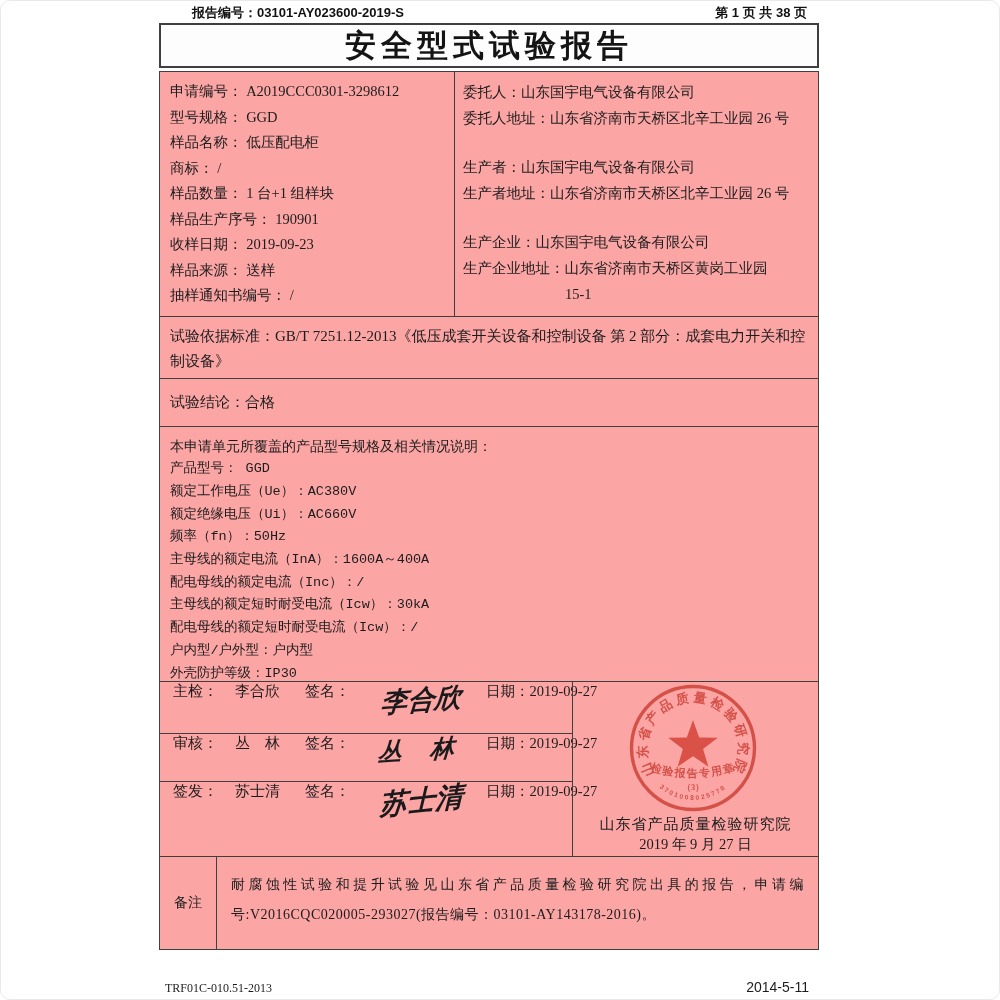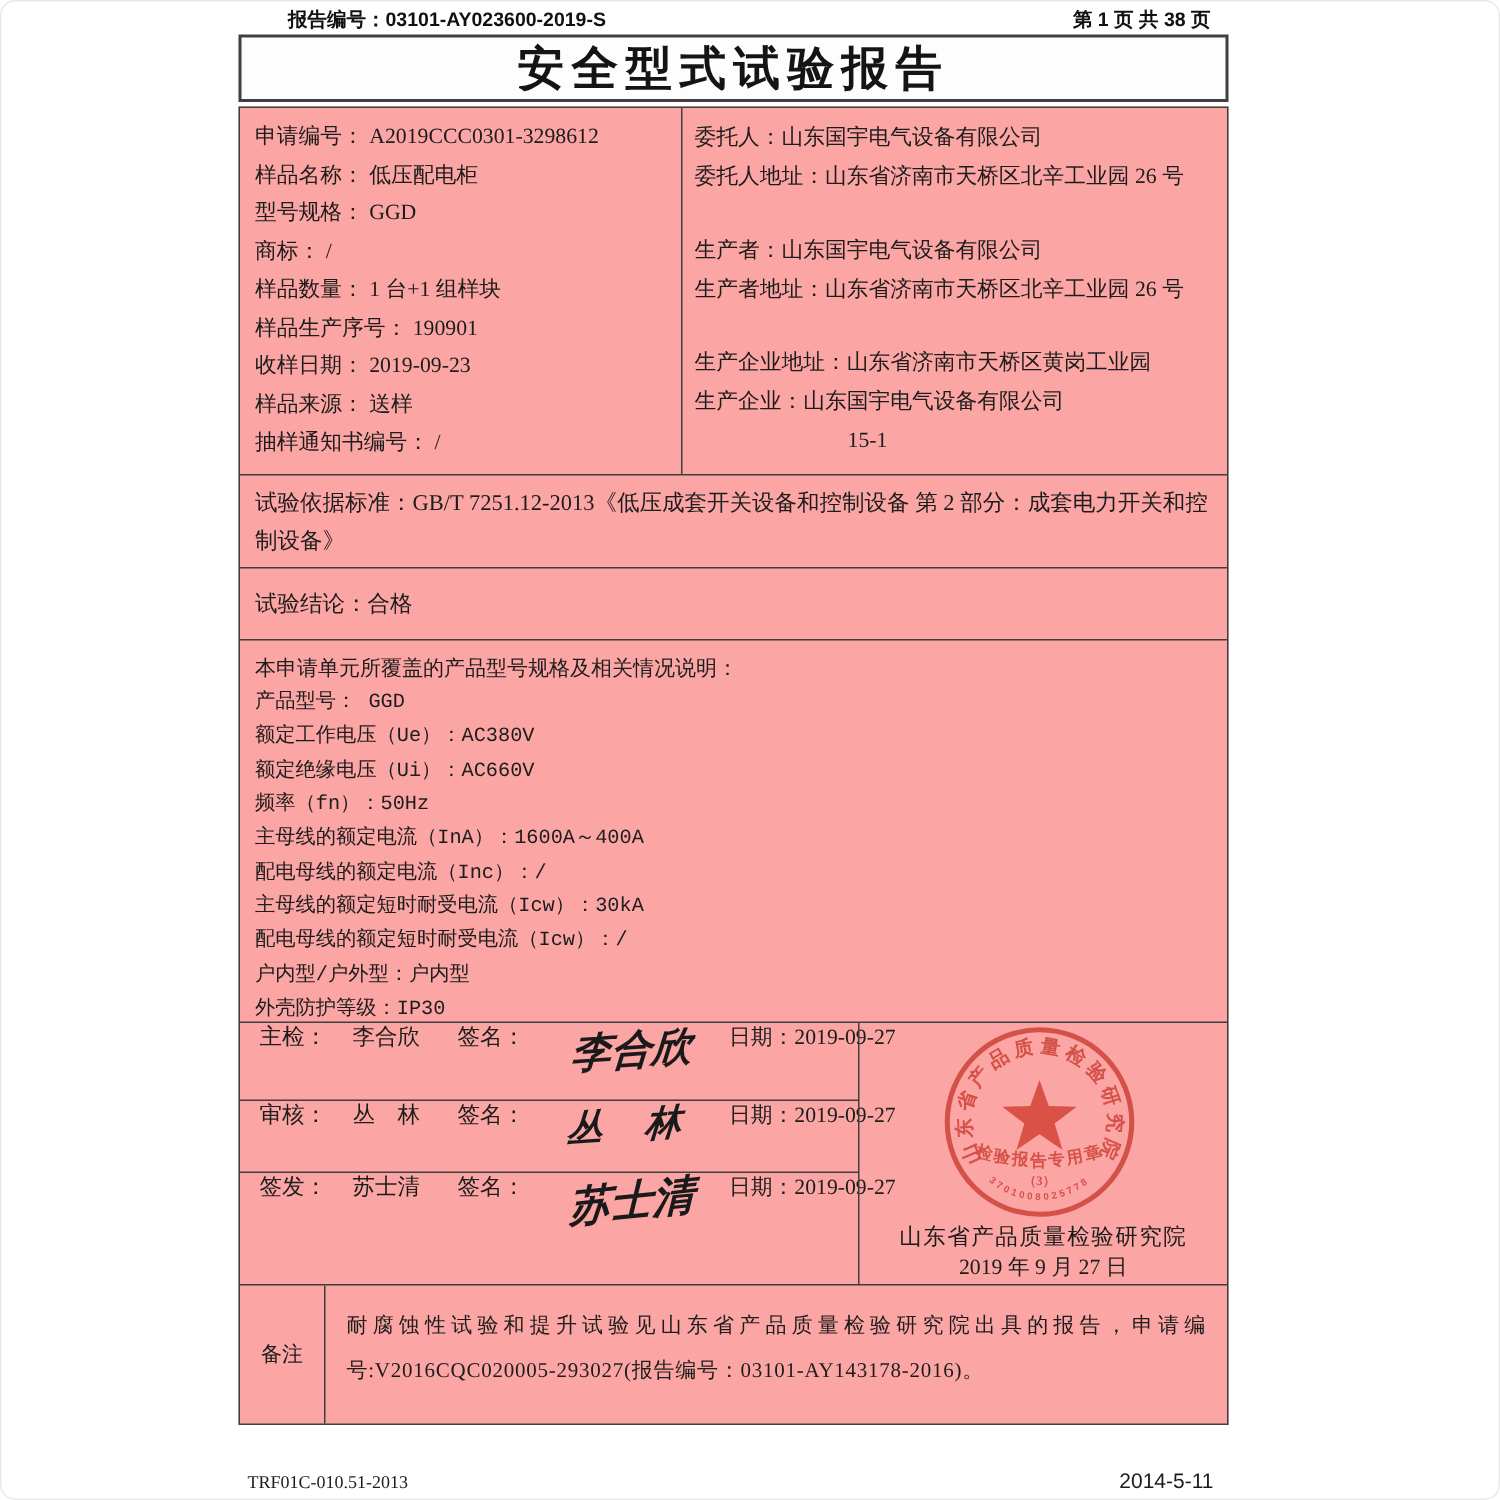--- a/index.html
+++ b/index.html
@@ -129,41 +129,41 @@
 
     <div class="title-box">
       <span class="title-text">安全型式试验报告</span>
     </div>
 
     <div class="tbl">
 
       <div class="trow rowA">
         <div class="cell cell-sample">
           <div class="info-line">申请编号： A2019CCC0301-3298612</div>
+          <div class="info-line">型号规格： GGD</div>
           <div class="info-line">样品名称： 低压配电柜</div>
-          <div class="info-line">型号规格： GGD</div>
           <div class="info-line">商标： /</div>
           <div class="info-line">样品数量： 1 台+1 组样块</div>
           <div class="info-line">样品生产序号： 190901</div>
           <div class="info-line">收样日期： 2019-09-23</div>
           <div class="info-line">样品来源： 送样</div>
           <div class="info-line">抽样通知书编号： /</div>
         </div>
         <div class="cell cell-parties">
           <div class="party-group">
             <div class="party-line">委托人：山东国宇电气设备有限公司</div>
             <div class="party-line">委托人地址：山东省济南市天桥区北辛工业园 26 号</div>
           </div>
           <div class="party-group">
             <div class="party-line">生产者：山东国宇电气设备有限公司</div>
             <div class="party-line">生产者地址：山东省济南市天桥区北辛工业园 26 号</div>
           </div>
           <div class="party-group">
+            <div class="party-line">生产企业：山东国宇电气设备有限公司</div>
             <div class="party-line">生产企业地址：山东省济南市天桥区黄岗工业园</div>
-            <div class="party-line">生产企业：山东国宇电气设备有限公司</div>
             <div class="party-line party-cont">15-1</div>
           </div>
         </div>
       </div>
 
       <div class="trow rowB">
         <div class="cell std-cell">试验依据标准：GB/T 7251.12-2013《低压成套开关设备和控制设备 第 2 部分：成套电力开关和控制设备》</div>
       </div>
 
       <div class="trow rowC">

